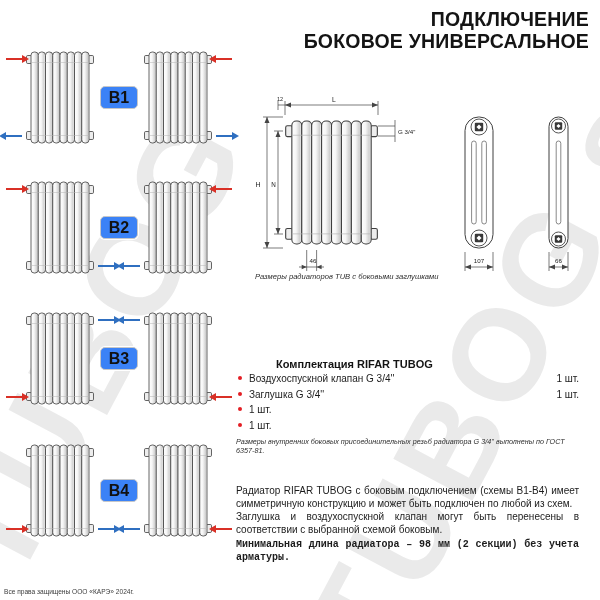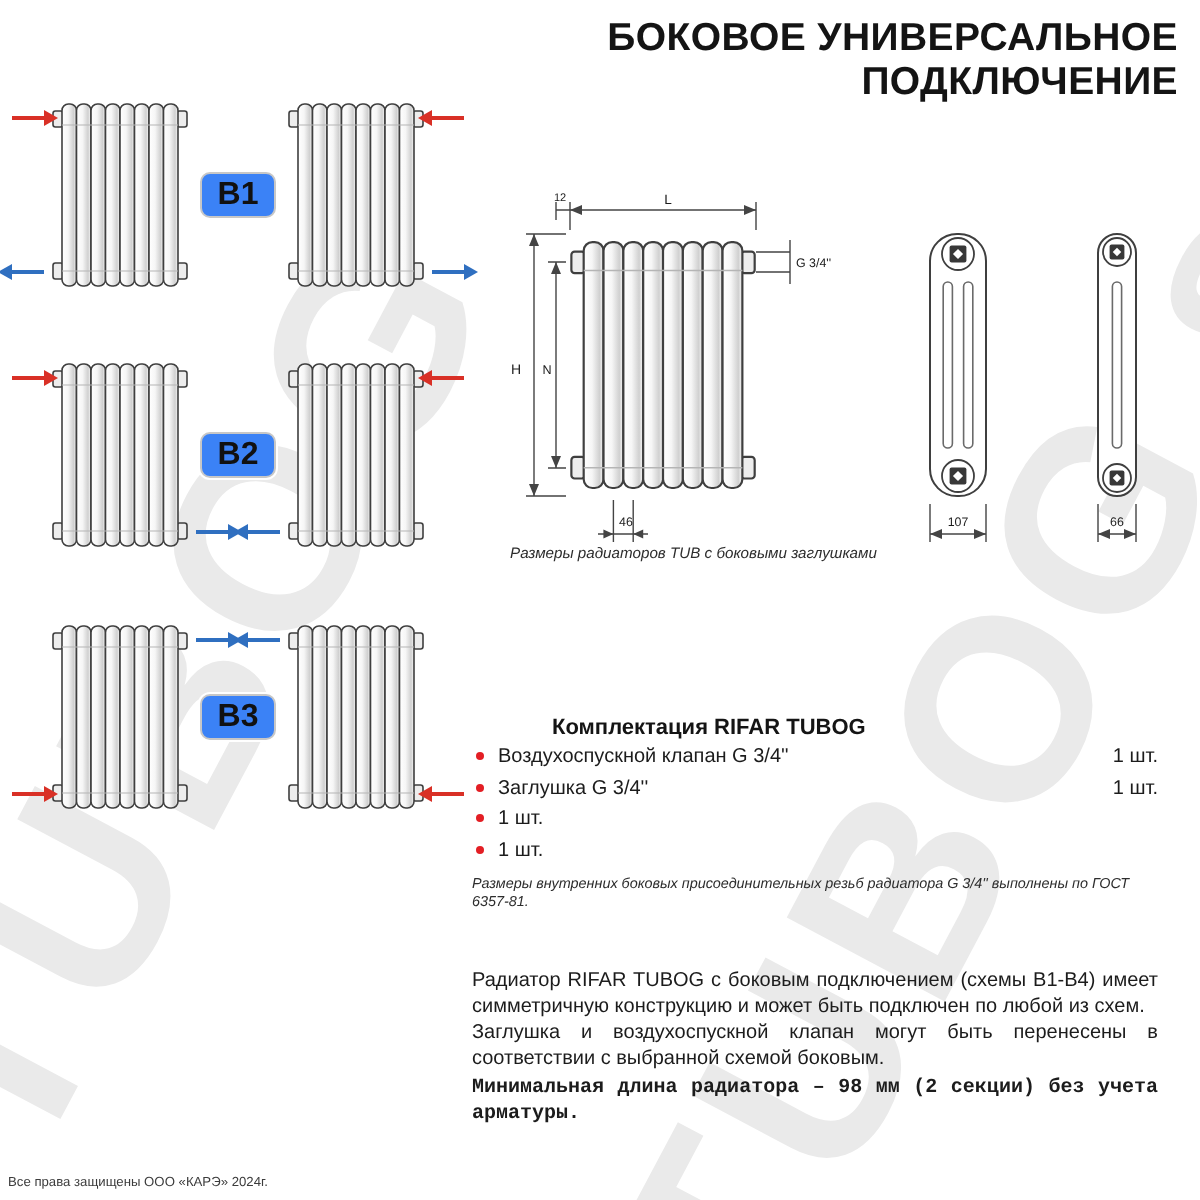--- a/index.html
+++ b/index.html
@@ -83,22 +83,22 @@
     </defs>
   </svg>
 
   <div class="wm" style="font-size:130px;transform:translate(-90px,530px) rotate(-62deg);">TUBOG</div>
   <div class="wm" style="font-size:130px;transform:translate(55px,1030px) rotate(-62deg);">RIFAR-TUBOG.su</div>
   <div class="wm" style="font-size:130px;transform:translate(420px,910px) rotate(-62deg);">RIFAR-TUBOG</div>
 
   <div class="layer">
 
     <div class="title">
+      <div>ПОДКЛЮЧЕНИЕ</div>
       <div>БОКОВОЕ УНИВЕРСАЛЬНОЕ</div>
-      <div>ПОДКЛЮЧЕНИЕ</div>
     </div>
 
     <div class="scheme-row" style="top:49px">
       <svg class="rad l" viewBox="0 0 68 97">
           <use href="#radFront"></use>
         </svg>
       <svg class="rad r" viewBox="0 0 68 97">
           <use href="#radFront"></use>
         </svg>
       <div class="scheme-label">B1</div>
@@ -129,20 +129,33 @@
       <svg class="rad r" viewBox="0 0 68 97">
           <use href="#radFront"></use>
         </svg>
       <div class="scheme-label">B3</div>
       <div class="arrow blue right" style="left:98px;top:9px"></div>
       <div class="arrow blue left" style="left:124px;top:9px"></div>
       <div class="arrow red right" style="left:6px;top:86px"></div>
       <div class="arrow red left" style="left:216px;top:86px"></div>
     </div>
 
+    <div class="scheme-row" style="top:442px">
+      <svg class="rad l" viewBox="0 0 68 97">
+          <use href="#radFront"></use>
+        </svg>
+      <svg class="rad r" viewBox="0 0 68 97">
+          <use href="#radFront"></use>
+        </svg>
+      <div class="scheme-label">B4</div>
+      <div class="arrow red right" style="left:6px;top:86px"></div>
+      <div class="arrow blue right" style="left:98px;top:86px"></div>
+      <div class="arrow blue left" style="left:124px;top:86px"></div>
+      <div class="arrow red left" style="left:216px;top:86px"></div>
+    </div>
 
     <svg class="techdraw" width="350" height="192" viewBox="0 0 350 192">
       <use href="#radFront" transform="translate(35,27) scale(1.368,1.351)"></use>
       <g stroke="#444" stroke-width="0.7" fill="none">
         <path d="M35,25 V11 M128,25 V11"></path>
         <line x1="35" y1="15" x2="128" y2="15" marker-start="url(#mAr)" marker-end="url(#mAr)"></line>
         <path d="M28,20 V11 M28,15 H35"></path>
         <path d="M13,27 H33 M13,158 H33"></path>
         <line x1="17" y1="27" x2="17" y2="158" marker-start="url(#mAr)" marker-end="url(#mAr)"></line>
         <path d="M24,41 H33 M24,144 H33"></path>

